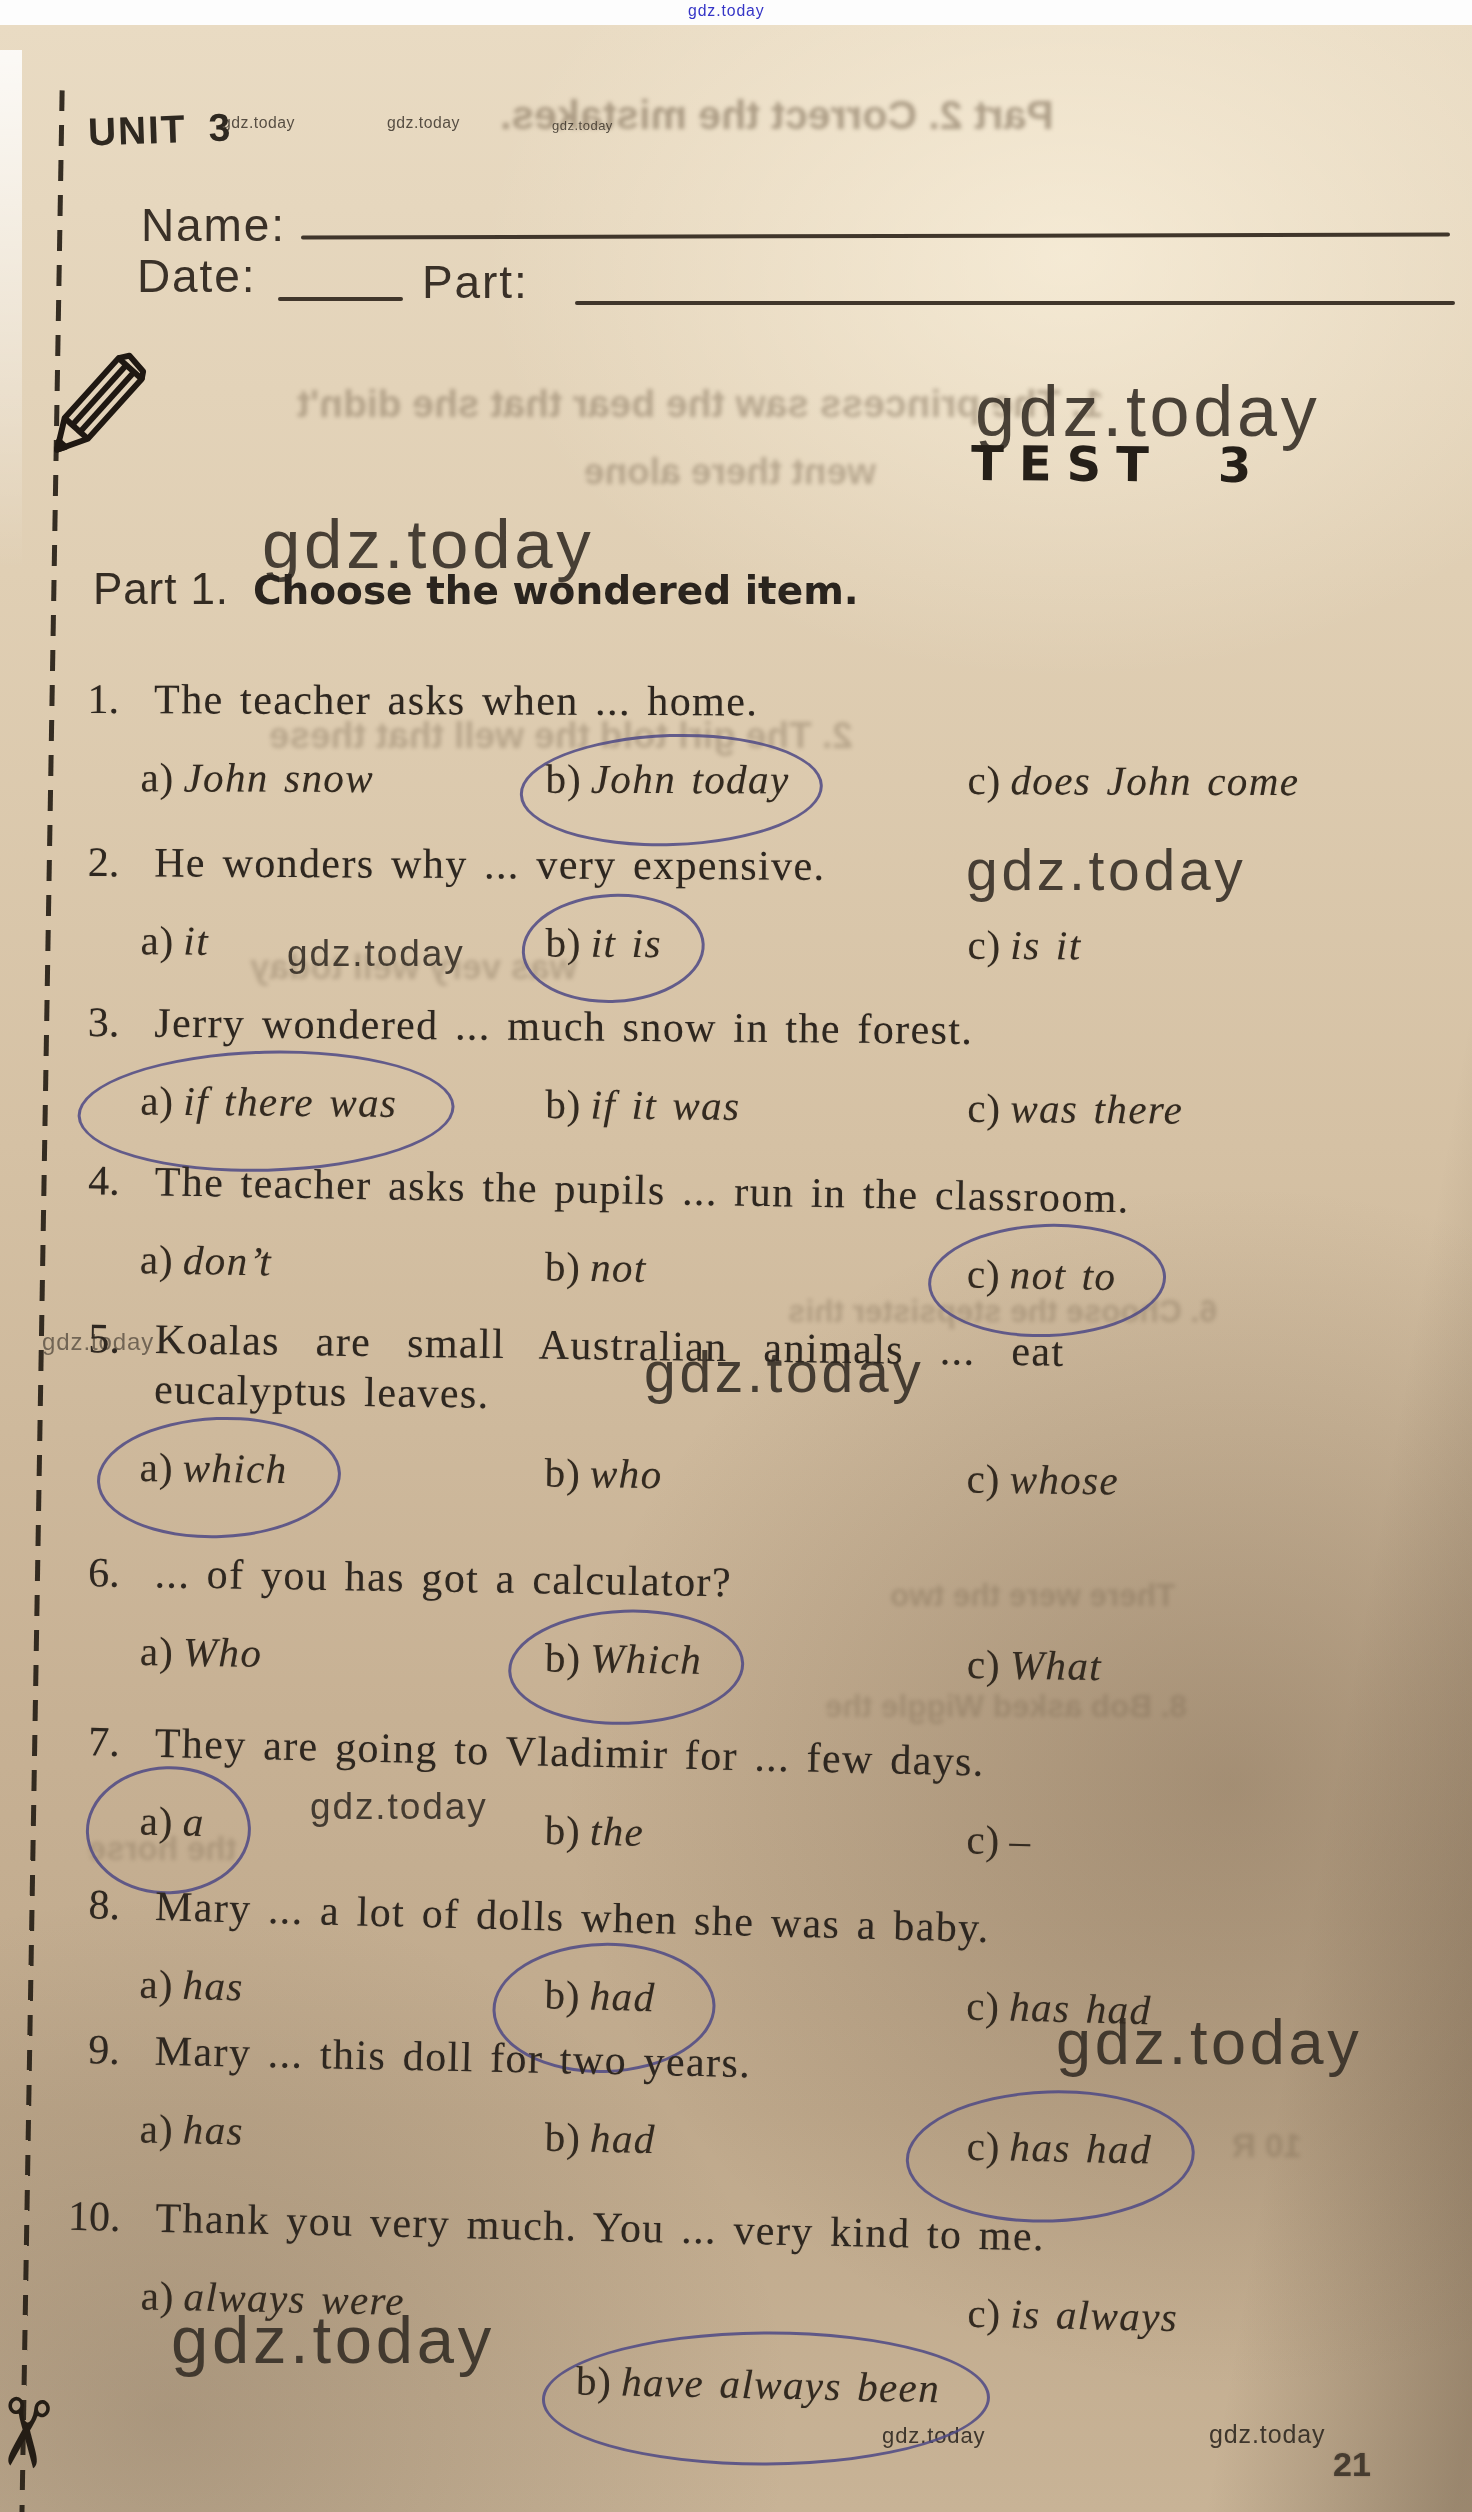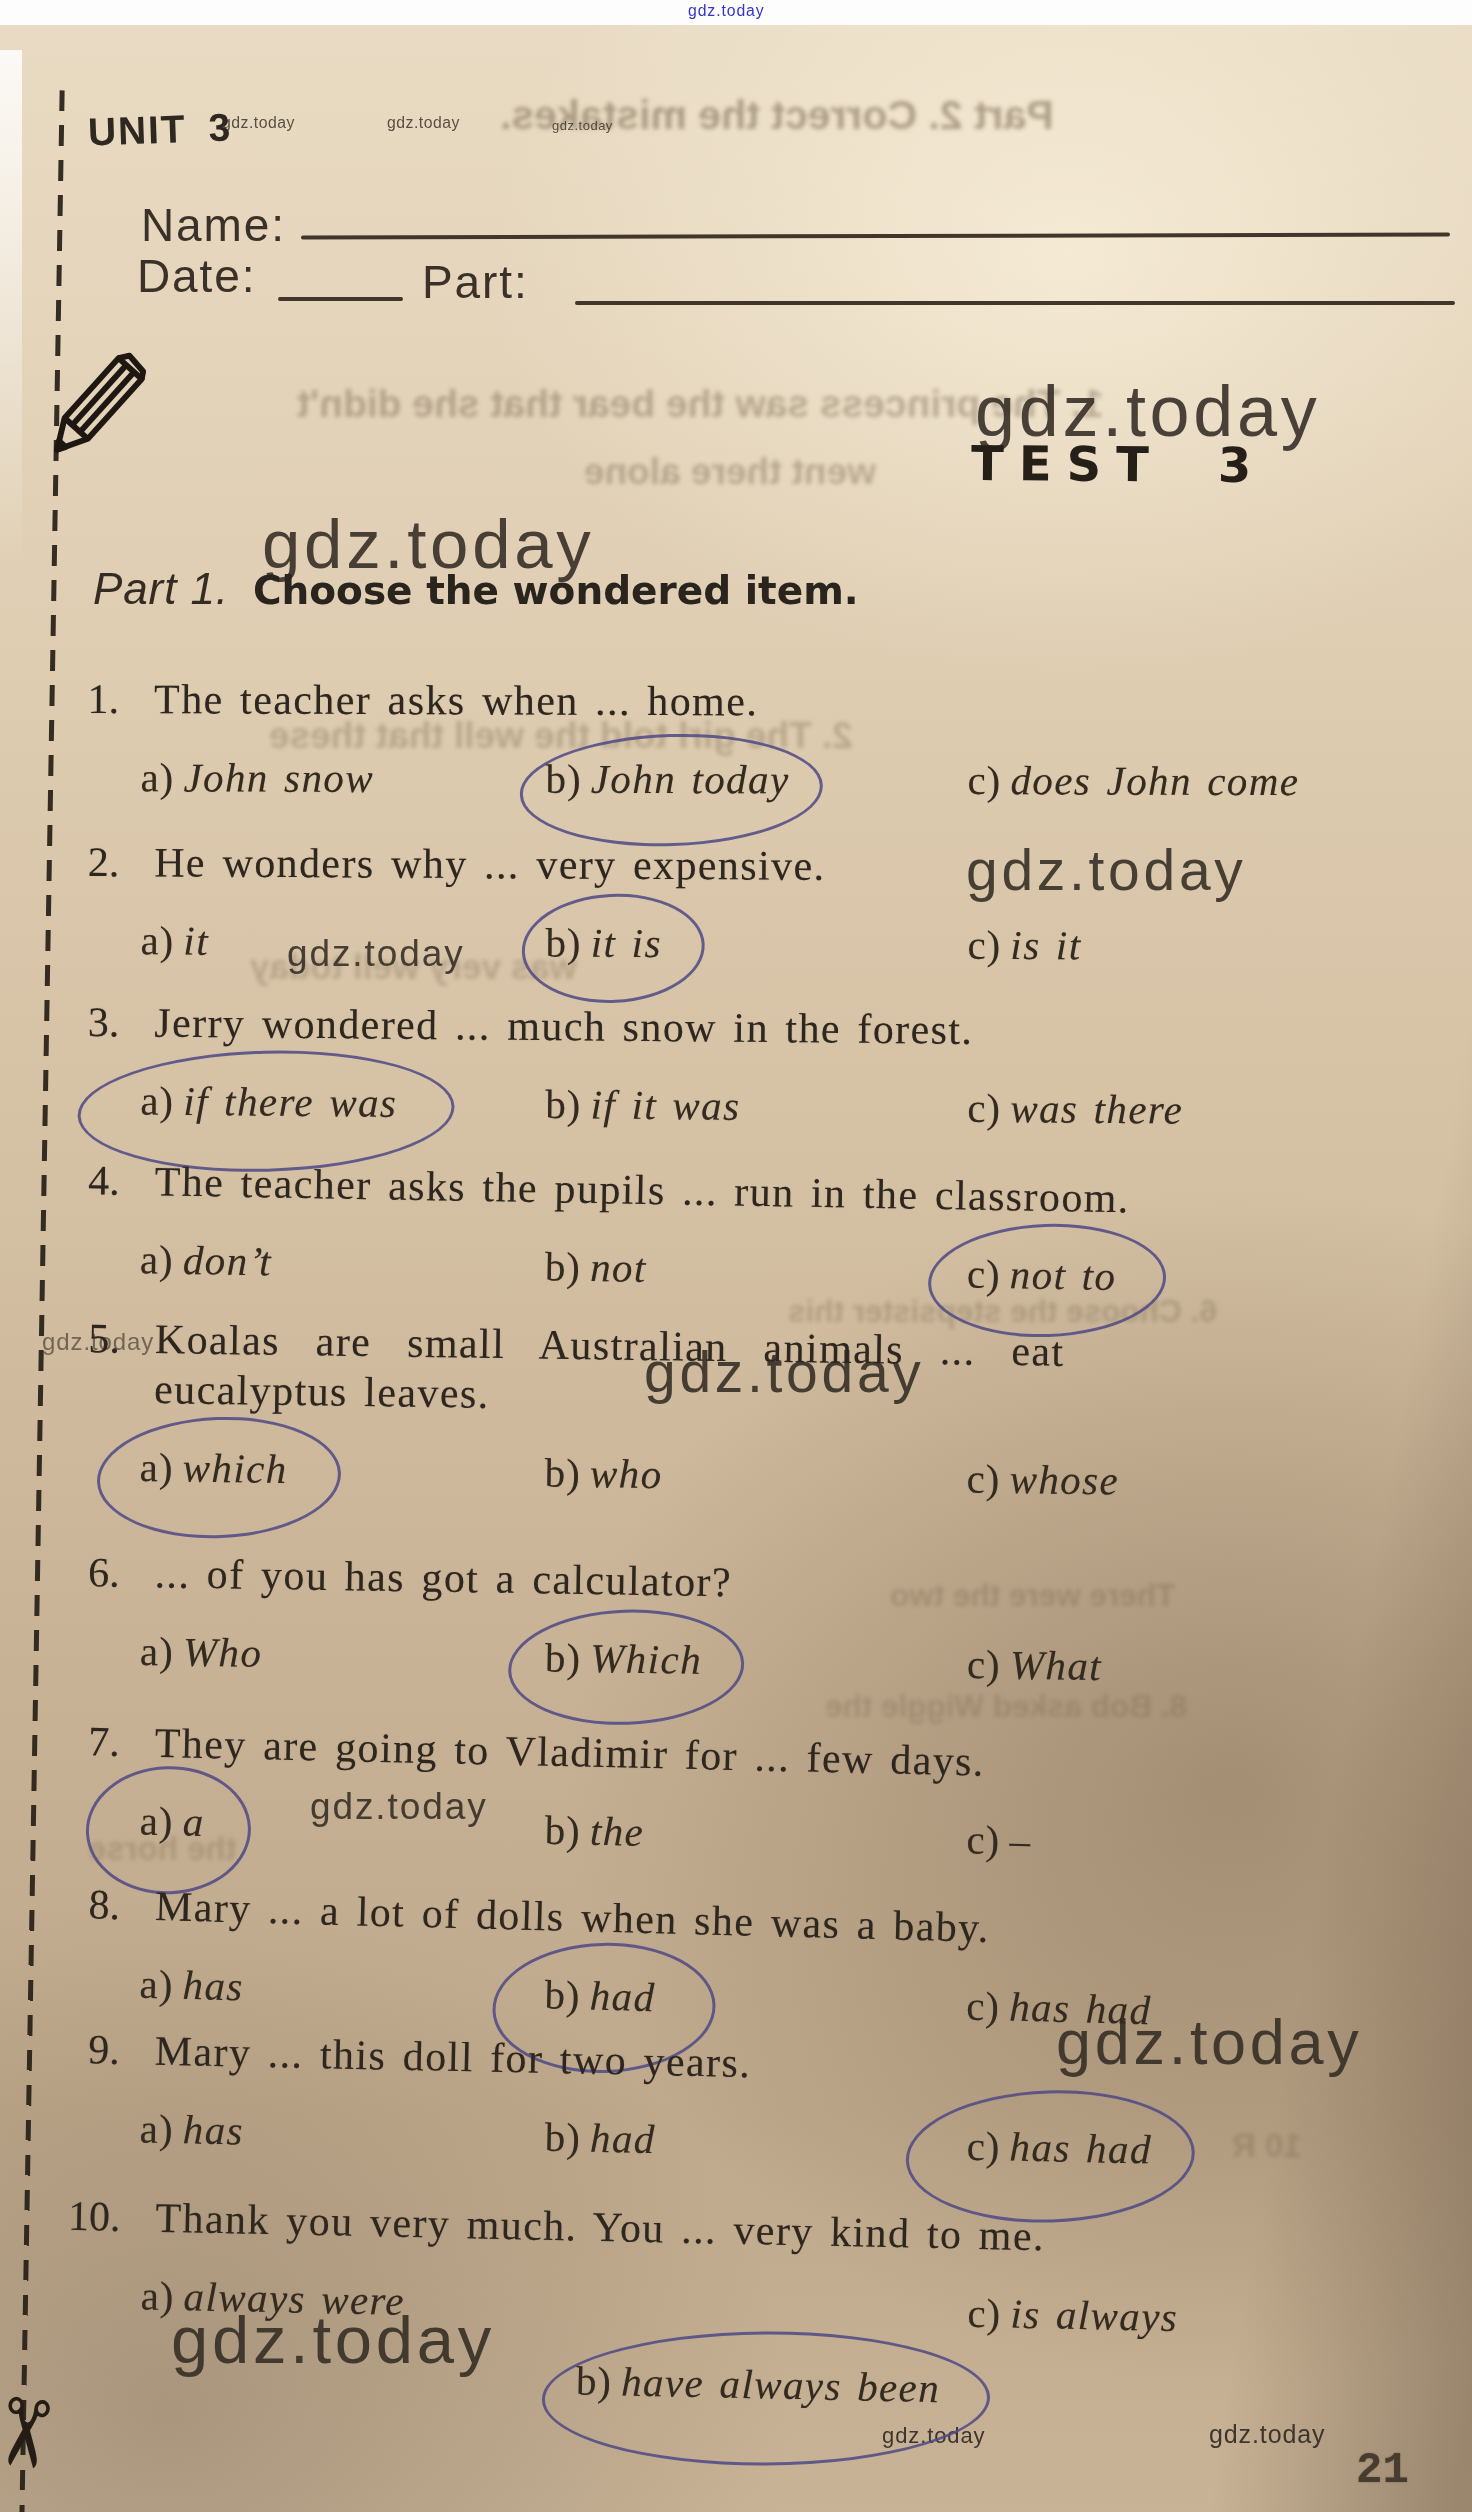--- a/index.html
+++ b/index.html
@@ -71,21 +71,21 @@
   .line-date{left:575px;top:276px;width:880px;}
   
   .pencil{position:absolute;left:26px;top:313px;width:130px;height:148px;}
   
   .test-title{position:absolute;left:971px;top:411px;font-family:"DejaVu Sans",sans-serif;
     font-weight:800;font-size:48px;color:#251f18;transform:rotate(.4deg);}
   .test-title .t-label{letter-spacing:15px;}
   .test-title .t-num{margin-left:54px;}
   
   .part1{position:absolute;left:93px;top:539px;white-space:nowrap;}
-  .part1 .p-label{font-family:"Liberation Sans",sans-serif;font-size:44px;color:#342c23;letter-spacing:0.9px;font-style:italic;}
+  .part1 .p-label{font-family:"Liberation Sans",sans-serif;font-size:44px;color:#342c23;letter-spacing:0.9px;}
   .part1 .p-instr{font-family:"DejaVu Sans",sans-serif;font-weight:bold;font-size:39px;
     color:#2a241e;margin-left:24px;}
   
   .questions{position:absolute;left:0;top:649px;right:28px;}
   .q{position:relative;transform-origin:74px center;}
   .qhead{display:flex;align-items:baseline;}
   .qnum{flex:0 0 119px;text-align:right;font-size:42px;color:#2e2720;
     text-shadow:0 0 0.9px rgba(50,40,30,.35);}
   .qtext{margin-left:35px;font-size:42px;color:#2e2720;line-height:50px;
     letter-spacing:1.4px;word-spacing:4.6px;text-shadow:0 0 0.9px rgba(50,40,30,.35);}
@@ -121,22 +121,22 @@
   .qn-7{margin-bottom:33px;transform:rotate(1.3deg);}
   .qn-8{margin-bottom:15px;transform:rotate(1.5deg);}
   .qn-9{margin-bottom:37px;transform:rotate(1.2deg);}
   .qn-10{transform:rotate(1.2deg);}
   .qn-10 .opt:nth-child(1){grid-column:1;grid-row:1;}
   .qn-10 .opt:nth-child(3){grid-column:3;grid-row:1;}
   .qn-10 .opt:nth-child(2){grid-column:1 / -1;grid-row:2;margin-left:437px;margin-top:22px;}
   
   .scissors{position:absolute;left:-15px;top:2354px;font-size:93px;color:#241d15;
     transform:rotate(97deg);font-family:"DejaVu Sans",sans-serif;}
-  .pagenum{position:absolute;left:1333px;top:2420px;font-family:Liberation Mono, monospace;
-    font-weight:bold;font-size:44px;color:#463c30;text-shadow:0 0 1.9px rgba(60,48,36,.4);margin-left:23px;}
+  .pagenum{position:absolute;left:1333px;top:2420px;font-family:Liberation Sans, sans-serif;
+    font-weight:bold;font-size:34px;color:#463c30;text-shadow:0 0 1.9px rgba(60,48,36,.4);}
 </style>
 </head>
 <body>
 
 <div class="top-strip">
   <span class="wm w-top-blue">gdz.today</span>
 </div>
 
 <div class="page">
   <div class="edge-light"></div>

